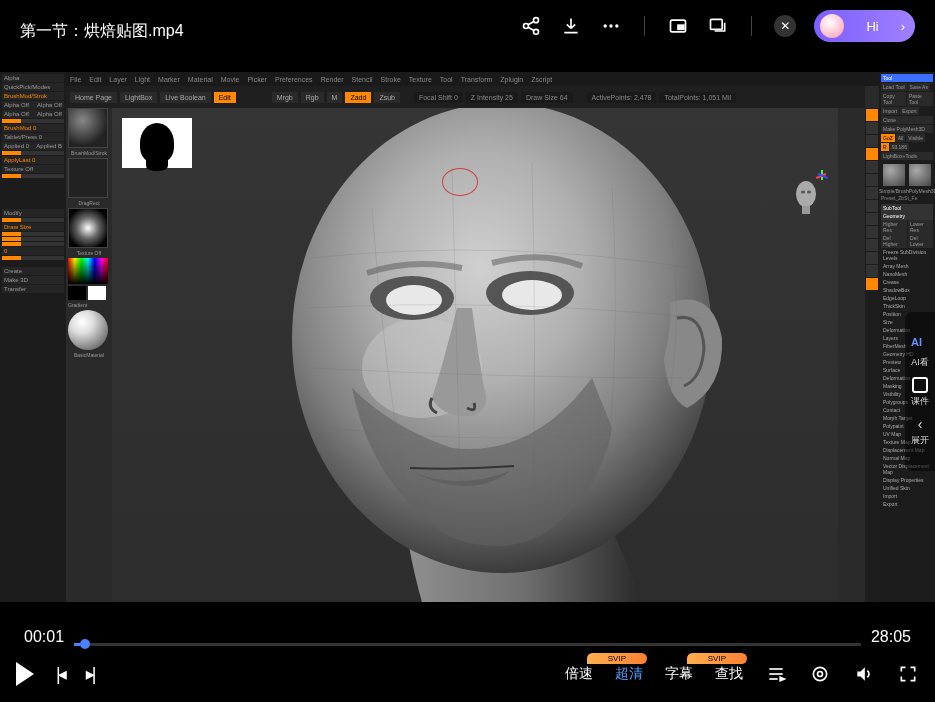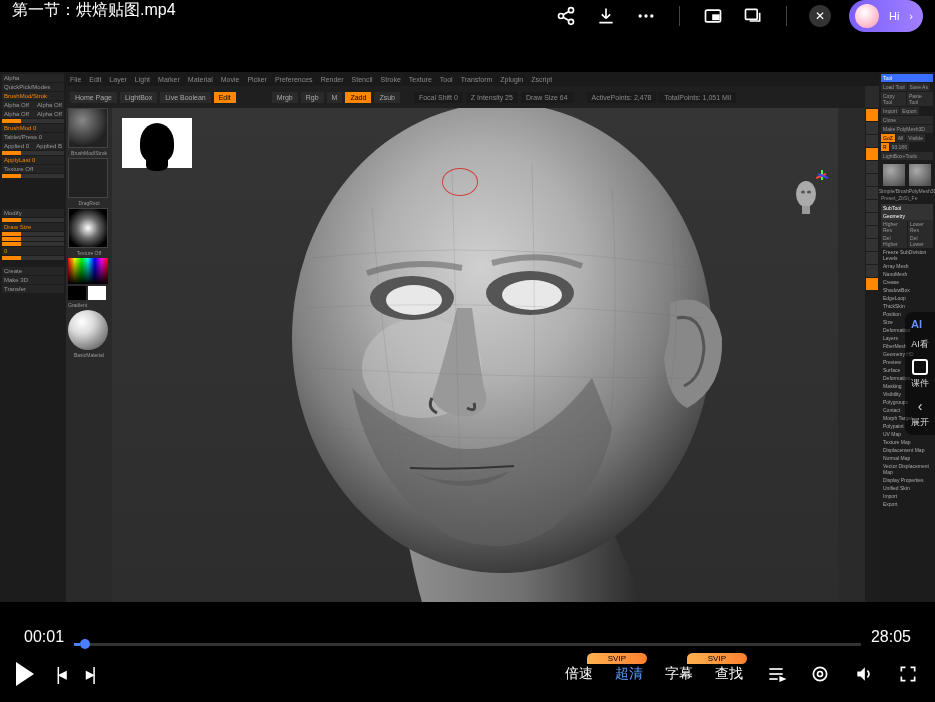--- a/index.html
+++ b/index.html
@@ -8,22 +8,22 @@
   height: 702px;
   background: #000;
   font-family: Arial, "Microsoft YaHei", sans-serif;
   color: #fff;
   overflow: hidden;
   position: relative;
 }
 .top-bar {
   height: 42px;
   display: flex;
-  align-items: flex-start;
-  padding: 0 12px;
+  align-items: flex-end;
+  padding: 0 20px;
   background: #000;
 }
 .video-title {
   font-size: 16px;
   font-weight: 500;
   flex: 0 0 auto;
 }
 .top-spacer { flex: 1; }
 .top-icons { display: flex; align-items: center; gap: 18px; }
 .icon-btn { width: 22px; height: 22px; display: flex; align-items: center; justify-content: center; cursor: pointer; color: #fff; }
@@ -36,22 +36,22 @@
   font-size: 13px;
   color: #fff;
   background: rgba(106,79,255,0.1);
 }
 .hi-pill {
   background: linear-gradient(90deg, #7a5fff, #a080ff);
   border-radius: 18px;
   padding: 4px 10px 4px 6px;
   display: flex;
   align-items: center;
-  gap: 10px;
-  font-size: 11px;
+  gap: 22px;
+  font-size: 13px;
 }
 .hi-avatar {
   width: 24px; height: 24px; border-radius: 50%;
   background: radial-gradient(circle at 40% 35%, #fff, #ffc0d0 60%, #ff90b0);
 }
 .video-area {
   position: relative;
   width: 935px;
   height: 580px;
   background: #000;
@@ -248,21 +248,21 @@
 .zb-right-li.heading { color: #fff; background: #333; }
 .overlay-right {
   position: absolute;
   right: 0; top: 270px;
   width: 30px;
   display: flex;
   flex-direction: column;
   align-items: center;
   gap: 8px;
   background: rgba(0,0,0,0.5);
-  padding: 6px 2px;
+  padding: 24px 2px;
   border-radius: 8px 0 0 8px;
 }
 .overlay-item {
   display: flex;
   flex-direction: column;
   align-items: center;
   gap: 2px;
   font-size: 9px;
   color: #ddd;
 }

